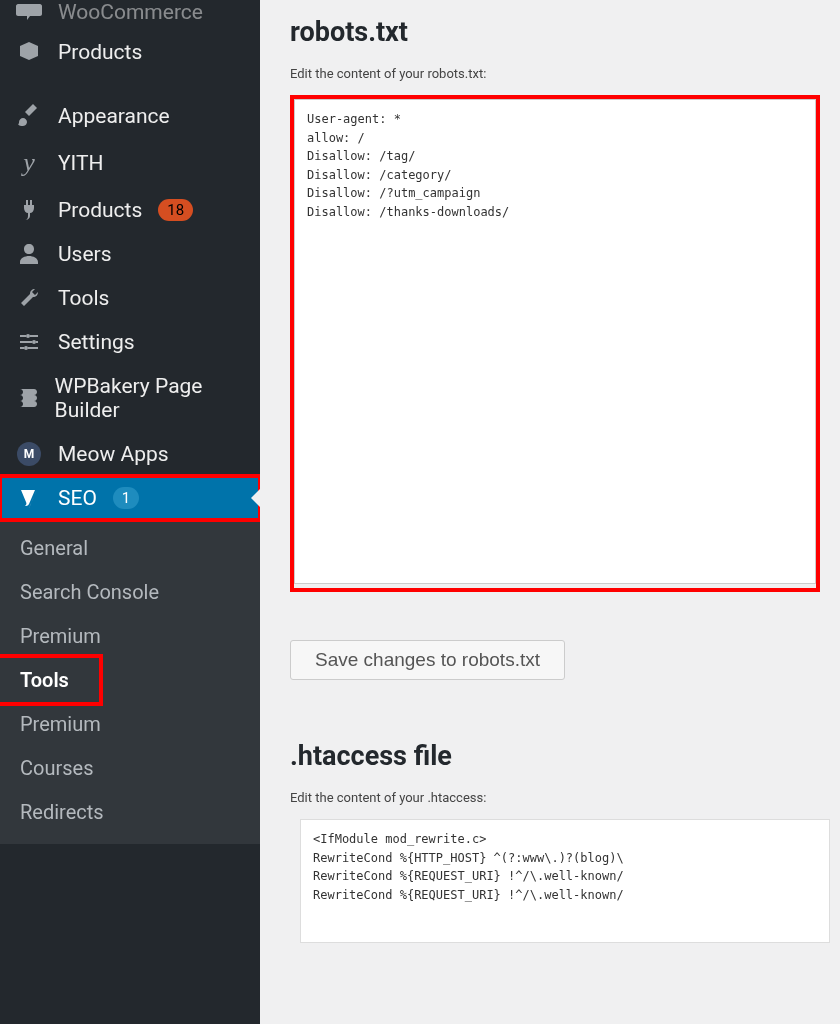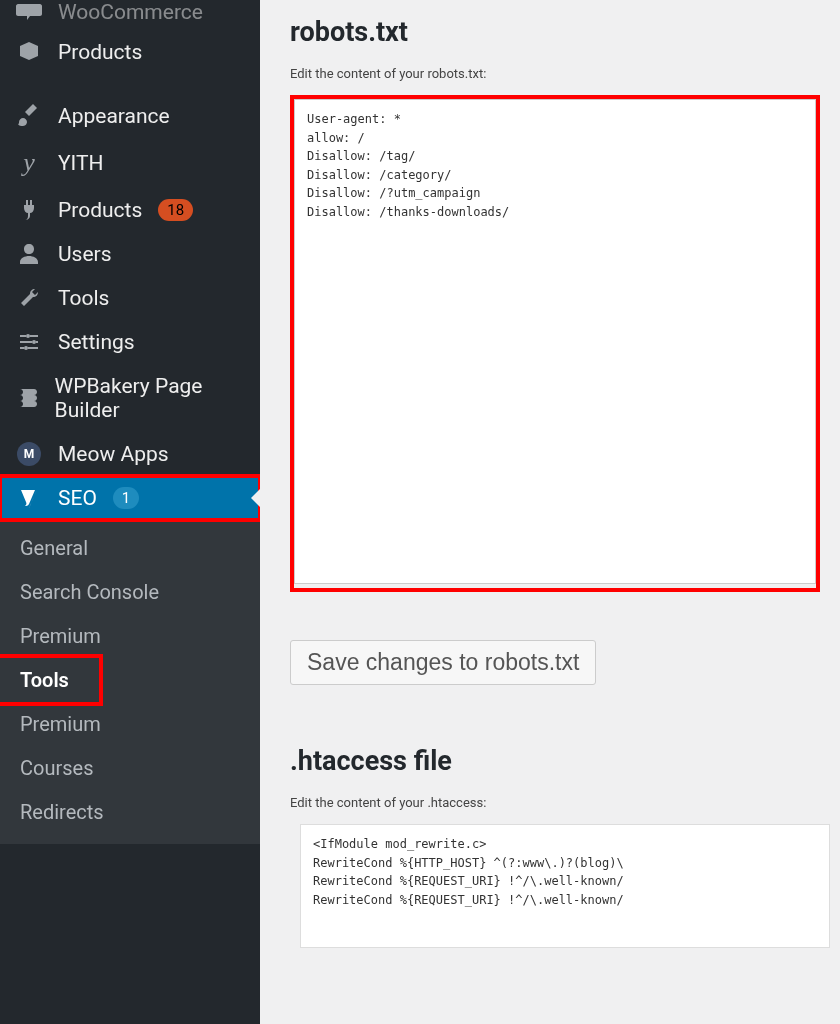--- a/index.html
+++ b/index.html
@@ -31,21 +31,21 @@
   h2 { font-size: 27px; font-weight: 700; color: #23282d; margin-bottom: 18px; }
   .desc { font-size: 13px; color: #444; margin-bottom: 14px; }
   textarea.code {
     width: 100%; font-family: Consolas, Menlo, monospace; font-size: 12px; line-height: 1.55;
     padding: 10px 12px; border: 1px solid #ccc; background: #fff; color: #333; resize: none;
   }
   textarea.robots { height: 485px; }
   textarea.htaccess { height: 124px; border:1px solid #ddd;margin-left:10px; }
   .robots-box { border: 4px solid #ff0000; display:inline-block; width:100%; }
   .save-btn {
-    margin-top: 48px; padding: 8px 16px; font-size: 23px; background: #f7f7f7; border: 1px solid #ccc;
+    margin-top: 48px; padding: 8px 24px; font-size: 19px; background: #f7f7f7; border: 1px solid #ccc;
     border-radius: 3px; color: #555; cursor: pointer;
   }
 
   
   .meow-circle { width:24px; height:24px; border-radius:50%; background:#3b4b66; color:#fff; display:inline-flex; align-items:center; justify-content:center; font-size:12px; font-weight:700; }
 </style>
 </head>
 <body>
 
 <div class="wrap">

